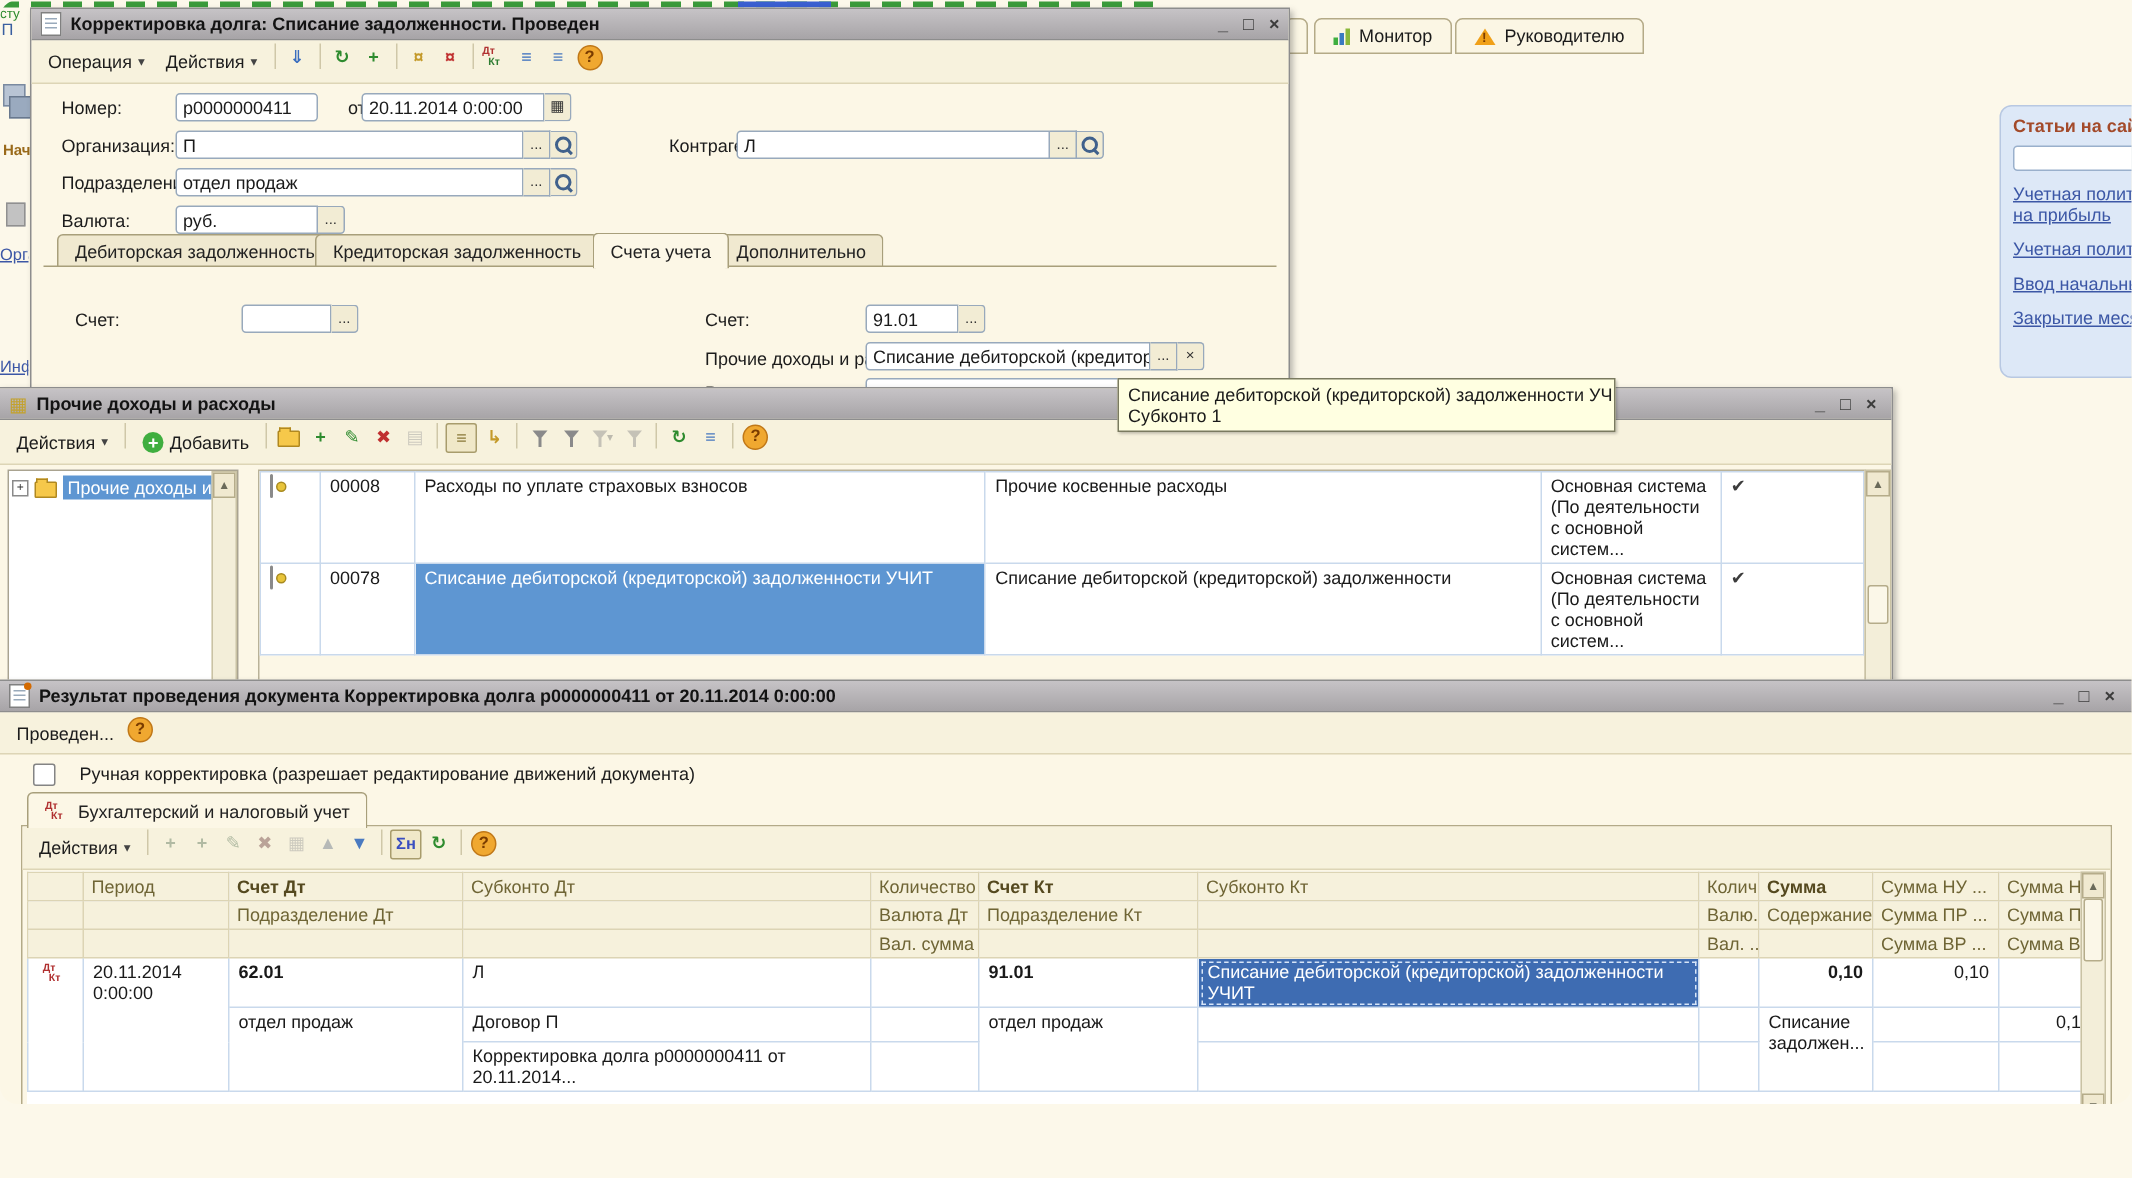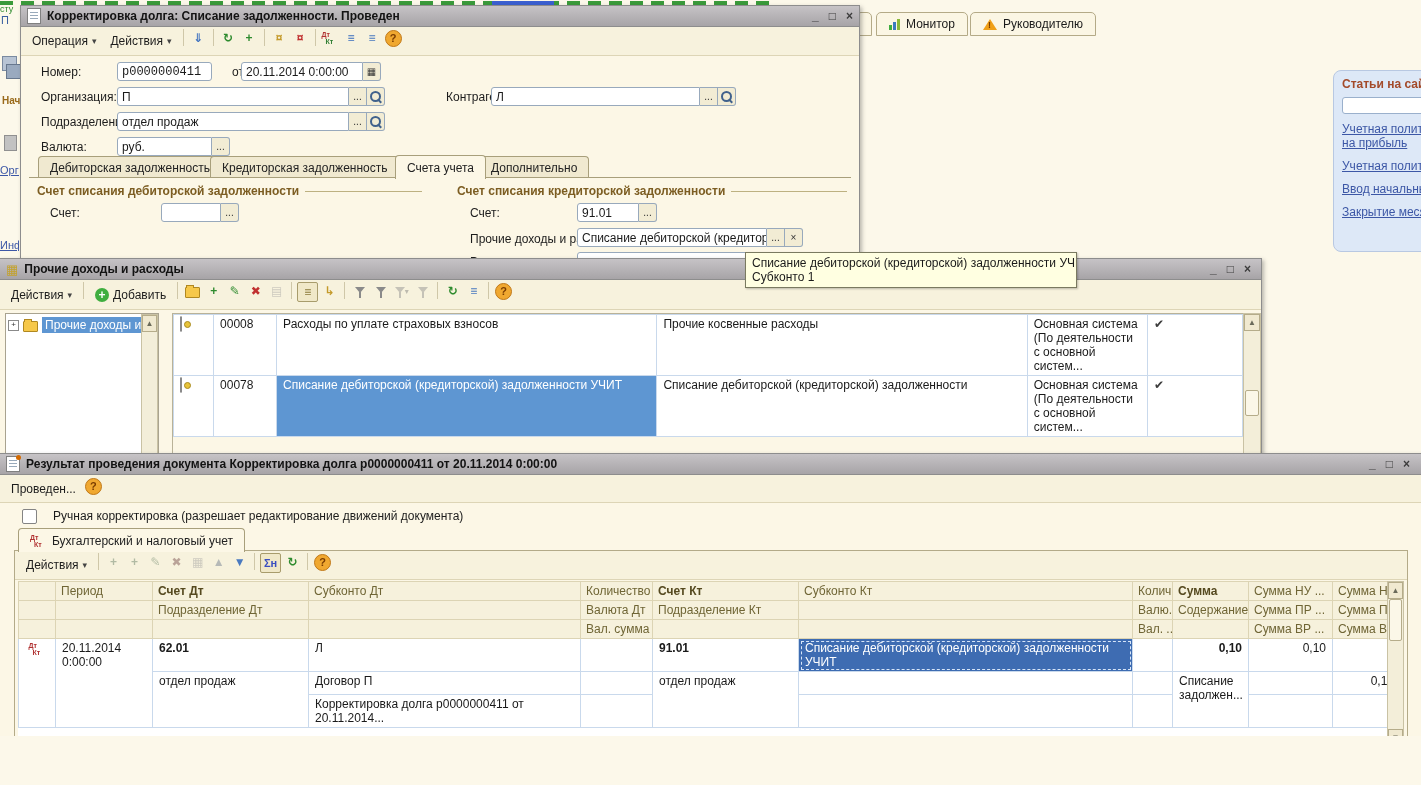--- a/index.html
+++ b/index.html
@@ -1,18 +1,18 @@
 <!DOCTYPE html>
 <html><head>
 <meta charset="utf-8">
 <style>
   html,body{margin:0;padding:0;width:1421px;height:785px;overflow:hidden;
     font-family:"Liberation Sans","DejaVu Sans",sans-serif;font-size:12px;color:#1a1a1a;
     background:#fcf8ea;}
-  #stage{position:relative;width:1421px;height:736px;overflow:hidden;}
+  #stage{position:relative;width:1421px;height:736px;overflow:hidden;border-radius:12px;}
   .abs{position:absolute;}
   .nw{white-space:nowrap;}
   
   .win{position:absolute;background:#fcf7e6;border:1px solid #8d8d8d;box-shadow:2px 2px 4px rgba(60,60,60,.35);overflow:hidden;}
   .titlebar{height:20px;background:linear-gradient(#c6c3c6,#a7a4a7);border-bottom:1px solid #8d8d8d;
     display:flex;align-items:center;gap:6px;padding:0 6px;}
   .titlebar .t{flex:1;font-weight:bold;color:#131313;font-size:12px;white-space:nowrap;overflow:hidden;}
   .winbtns{display:flex;gap:10px;color:#3c3c3c;font-weight:bold;font-size:12px;align-items:center;}
   .winbtns span{cursor:default;line-height:12px;}
   .docic{width:12px;height:14px;background:#fff;border:1px solid #808080;position:relative;flex:0 0 auto;}
@@ -186,21 +186,21 @@
           </span>
         </span>
       <span class="tbi c-blue">≡</span>
       <span class="tbi c-steel">≡</span>
       <span class="tbi">
           <span class="help">?</span>
         </span>
     </div>
 
     <div class="lbl" style="left:9px;top:59px;">Номер:</div>
-    <div class="fldrow" style="left:96px;top:56px;width:95px;font-family:Liberation Mono, monospace;">
+    <div class="fldrow" style="left:96px;top:56px;width:95px;">
       <span class="fbox rnd">р0000000411</span>
     </div>
     <div class="lbl" style="left:200px;top:59px;">от:</div>
     <div class="fldrow" style="left:220px;top:56px;width:140px;">
       <span class="fbox">20.11.2014  0:00:00</span>
       <span class="fbtn">▦</span>
     </div>
 
     <div class="lbl" style="left:9px;top:84px;">Организация:</div>
     <div class="fldrow" style="left:96px;top:81px;width:268px;">
@@ -241,34 +241,26 @@
         <span>Кредиторская задолженность</span>
       </div>
     <div class="tab active" style="left:374px;top:149px;">
         <span>Счета учета</span>
       </div>
     <div class="tab" style="left:458px;top:150px;">
         <span>Дополнительно</span>
       </div>
     <div class="abs" style="left:8px;top:171px;right:8px;height:1px;background:#a89f7b;"></div>
 
-    <div class="grp" style="left:16px;top:178px;width:385px;">
-      <b>Счет списания дебиторской задолженности</b>
-        <i></i>
-    </div>
     <div class="lbl" style="left:18px;top:200px;">Счет:</div>
     <div class="fldrow" style="left:140px;top:197px;width:78px;">
       <span class="fbox"></span>
       <span class="fbtn">...</span>
     </div>
 
-    <div class="grp" style="left:436px;top:178px;width:390px;">
-      <b>Счет списания кредиторской задолженности</b>
-        <i></i>
-    </div>
     <div class="lbl" style="left:438px;top:200px;">Счет:</div>
     <div class="fldrow" style="left:556px;top:197px;width:80px;">
       <span class="fbox">91.01</span>
       <span class="fbtn">...</span>
     </div>
     <div class="lbl" style="left:438px;top:226px;">Прочие доходы и рас...</div>
     <div class="fldrow" style="left:556px;top:222px;width:226px;">
       <span class="fbox">Списание дебиторской (кредиторской</span>
       <span class="fbtn">...</span>
       <span class="fbtn">×</span>

